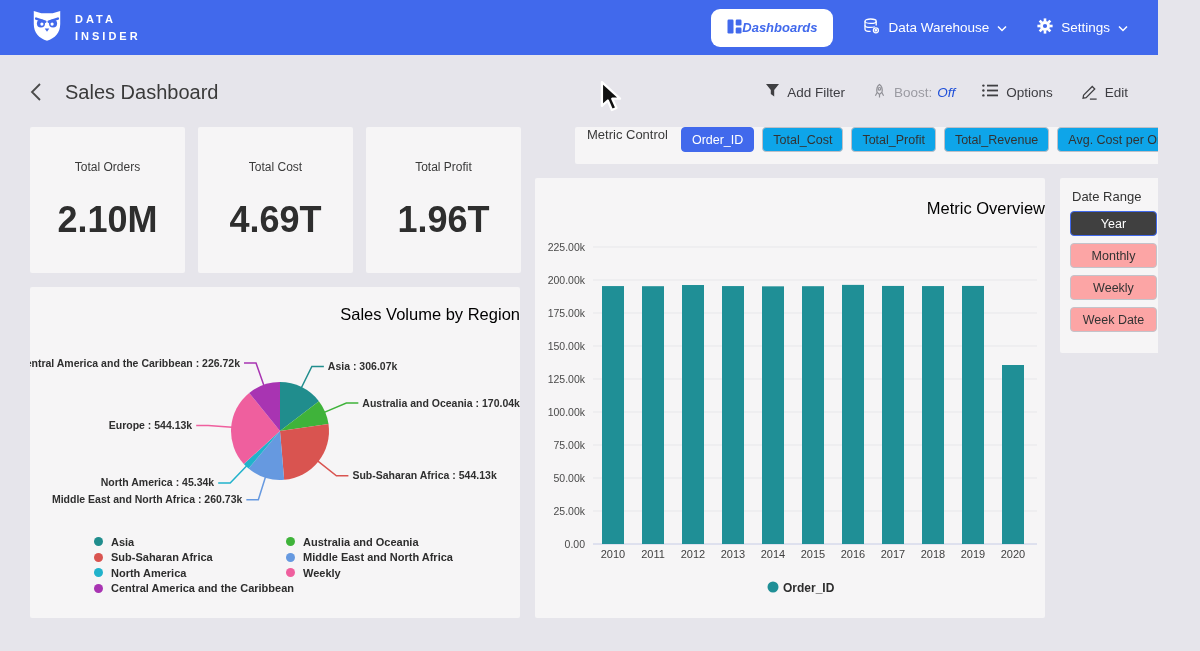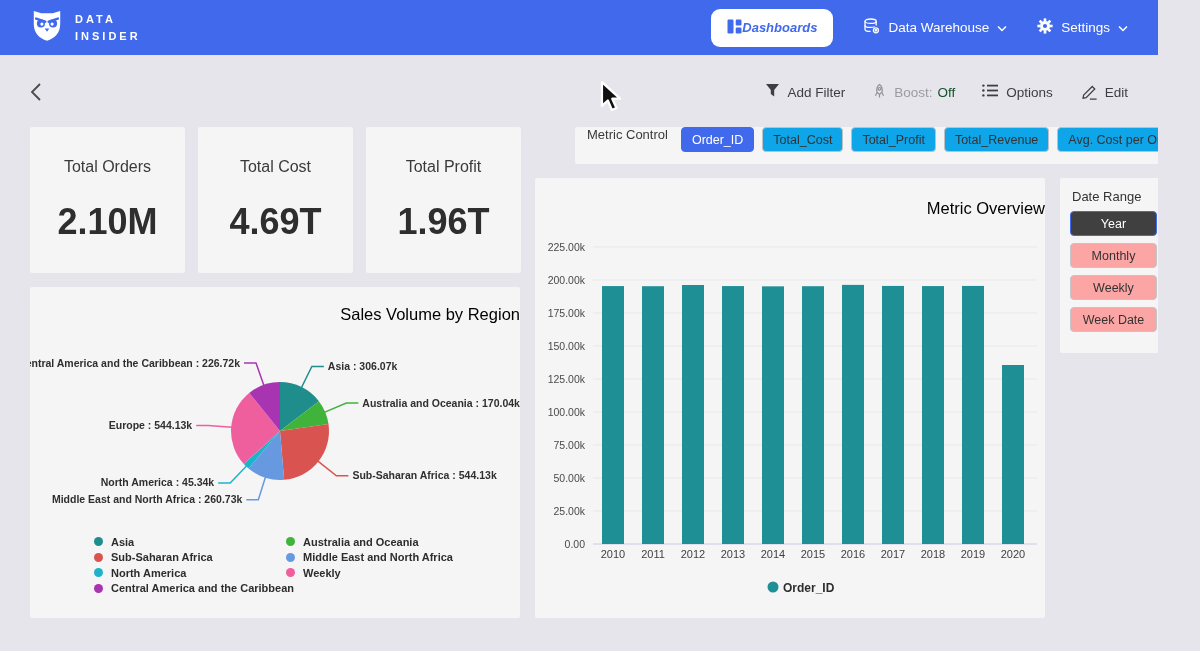--- a/index.html
+++ b/index.html
@@ -17,27 +17,27 @@
   .nav-link{display:flex;align-items:center;gap:8px;color:#fff;font-size:13.5px;font-weight:500;cursor:pointer;}
 
   
   .page-header{position:absolute;top:73px;left:0;right:0;height:38px;display:flex;align-items:center;
                padding:0 30px;box-sizing:border-box;}
   .back-btn{margin-right:22px;display:flex;align-items:center;cursor:pointer;}
   .page-title{font-size:20px;color:#3a3a3a;}
   .header-actions{margin-left:auto;display:flex;gap:27px;align-items:center;}
   .action{display:flex;align-items:center;gap:7px;font-size:13.5px;color:#3d3d42;cursor:pointer;white-space:nowrap;}
   .action .boost-lbl{color:#9b9ba2;}
-  .action .boost-state{color:#14532d;margin-left:-2px;}
+  .action .boost-state{color:#1d4ed8;margin-left:-2px;font-style:italic;}
 
   
   .panel{position:absolute;background:#f6f5f6;border-radius:2px;}
   .card{position:absolute;width:155px;height:146px;background:#f6f5f6;border-radius:2px;
         display:flex;flex-direction:column;align-items:center;justify-content:center;gap:25px;}
-  .k-label{font-size:16px;color:#3a3a3a;}
+  .k-label{font-size:12px;color:#3a3a3a;}
   .k-value{font-size:36px;font-weight:bold;color:#2e2e2e;}
 
   .metric-bar{position:absolute;left:535px;top:127px;width:632px;height:37px;background:#f6f5f6;border-radius:2px;
               display:flex;align-items:flex-start;padding:0 12px;box-sizing:border-box;gap:8px;margin-left:40px;}
   .mc-label{font-size:13px;color:#3a3a3a;margin-right:5px;white-space:nowrap;}
   .chip{height:25px;display:flex;align-items:center;padding:0 10px;border:1px solid #bfbfc6;border-radius:4px;
         background:#0ea5e9;font-size:12.5px;color:#333;cursor:pointer;box-sizing:border-box;white-space:nowrap;}
   .chip.active{background:#4169ec;border-color:#4169ec;color:#fff;}
 
   #bar-panel{left:535px;top:178px;width:510px;height:440px;}
@@ -142,20 +142,21 @@
       </div>
     </div>
   </div>
 
   <div class="page-header">
     <span class="back-btn">
       <svg width="13" height="20" viewBox="0 0 13 20" fill="none">
           <polyline points="10,2 2,10 10,18" stroke="#4a4a4a" stroke-width="1.8"></polyline>
         </svg>
     </span>
+    <span class="page-title">Sales Dashboard</span>
 
     <div class="header-actions">
       <div class="action">
         <span>
           <svg width="15" height="15" viewBox="0 0 15 15">
               <path d="M1 1 H14 L9.2 7 V13.4 L5.8 11 V7 Z" fill="#3f3f42"></path>
             </svg>
         </span>
         <span>Add Filter</span>
       </div>

